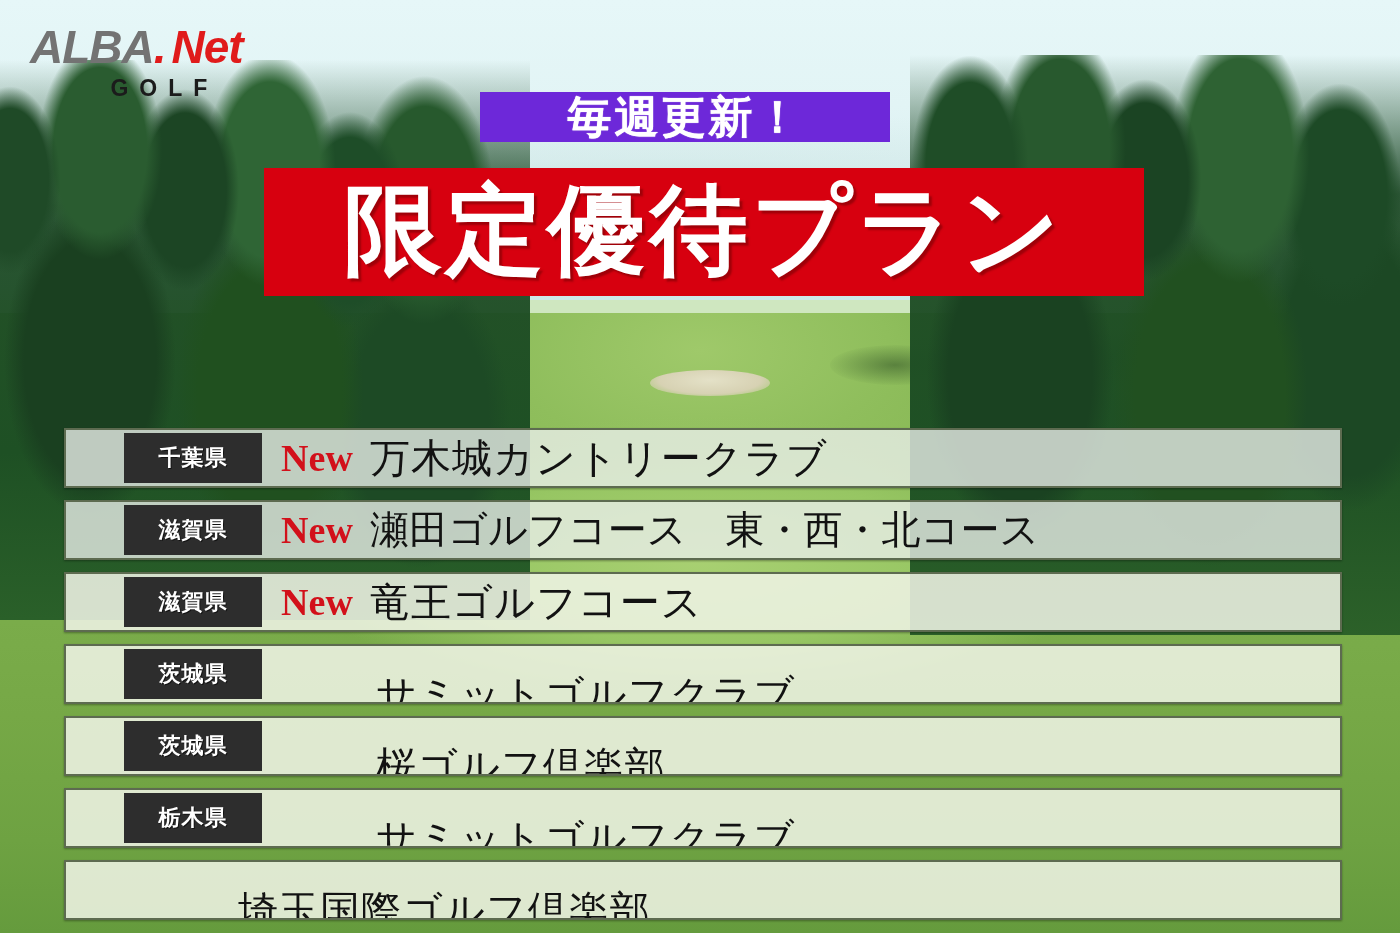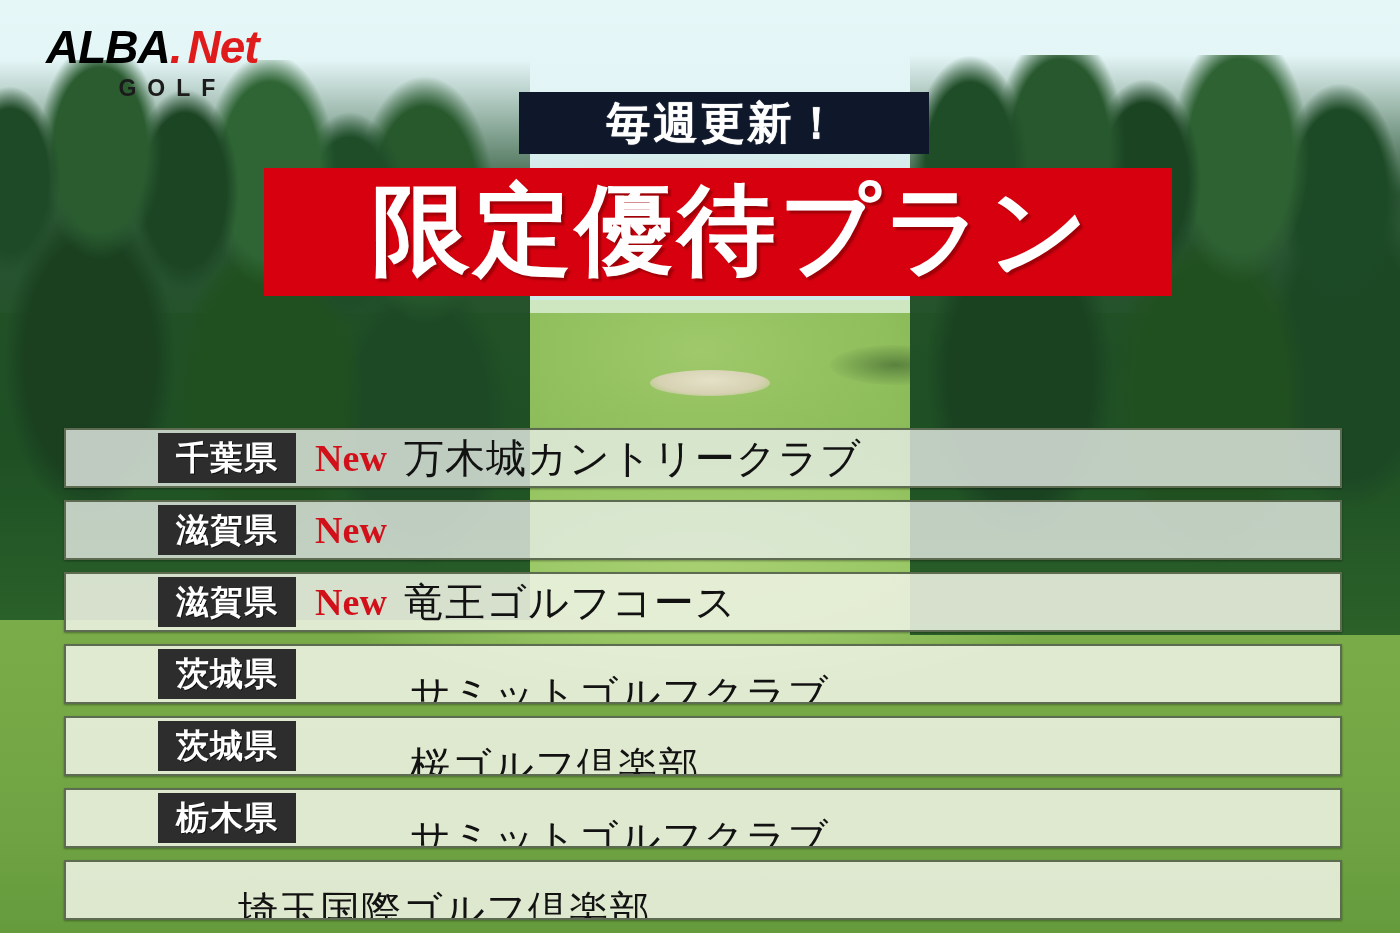--- a/index.html
+++ b/index.html
@@ -120,59 +120,58 @@
     user-select: none;
   }
   .logo-main {
     font-family: "Liberation Sans", "DejaVu Sans", sans-serif;
     font-weight: bold;
     font-style: italic;
     font-size: 46px;
     letter-spacing: -1px;
     white-space: nowrap;
   }
-  .logo-alba { color: #000000; margin-left: 16px; }
+  .logo-alba { color: #737373; }
   .logo-dot { color: #e01b1b; }
   .logo-net { color: #e01b1b; margin-left: 6px; }
   .logo-sub {
     margin-top: 7px;
     text-align: center;
     font-family: "Liberation Sans", "DejaVu Sans", sans-serif;
     font-weight: bold;
     font-size: 23px;
     letter-spacing: 11px;
     color: #1b1b1b;
     padding-left: 56px;
   }
 
   
   .banner-weekly {
     position: absolute;
-    left: 519px; top: 92px;
-    width: 410px; height: 62px;
-    background: #0f172a;
+    left: 480px; top: 92px;
+    width: 410px; height: 50px;
+    background: #6d28d9;
     color: #fff;
     display: flex; align-items: center; justify-content: center;
     font-size: 44px;
     font-weight: bold;
     letter-spacing: 3px;
     text-shadow: 0 0 1px #fff;
   }
   .banner-title {
     position: absolute;
     left: 264px; top: 168px;
     width: 880px; height: 128px;
     background: #d7000f;
     color: #fff;
     display: flex; align-items: center; justify-content: center;
     font-size: 98px;
     font-weight: bold;
     letter-spacing: 4px;
     text-shadow: 3px 3px 2px rgba(90,0,0,.45);
-    padding-left: 28px;
   }
 
   
   .rows {
     position: absolute;
     left: 64px; top: 428px;
     width: 1278px;
   }
   .row {
     position: relative;
@@ -191,25 +190,24 @@
   .pref-spacer { width: 58px; flex: none; }
   .pref-badge {
     flex: none;
     width: 138px;
     height: 50px;
     background: #2d2d2d;
     color: #fff;
     display: flex;
     align-items: center;
     justify-content: center;
-    font-size: 33px;
+    font-size: 22px;
     font-weight: bold;
     letter-spacing: 1px;
     text-shadow: 1px 1px 0 rgba(0,0,0,.6);
-    margin-left: 34px;
   }
   .new-tag {
     flex: none;
     width: 94px;
     text-align: center;
     color: #d2101a;
     font-size: 38px;
     font-weight: bold;
     font-family: "Liberation Serif", "DejaVu Serif", serif;
     line-height: 1;
@@ -262,20 +260,21 @@
       <div class="row row-1">
         <div class="pref-spacer"></div>
         <div class="pref-badge">千葉県</div>
         <div class="new-tag">New</div>
         <div class="course-name">万木城カントリークラブ</div>
       </div>
       <div class="row row-2 row-long">
         <div class="pref-spacer"></div>
         <div class="pref-badge">滋賀県</div>
         <div class="new-tag">New</div>
+        <div class="course-name">瀬田ゴルフコース　東・西・北コース</div>
       </div>
       <div class="row row-3">
         <div class="pref-spacer"></div>
         <div class="pref-badge">滋賀県</div>
         <div class="new-tag">New</div>
         <div class="course-name">竜王ゴルフコース</div>
       </div>
       <div class="row row-4 row-noNew">
         <div class="pref-spacer"></div>
         <div class="pref-badge">茨城県</div>

